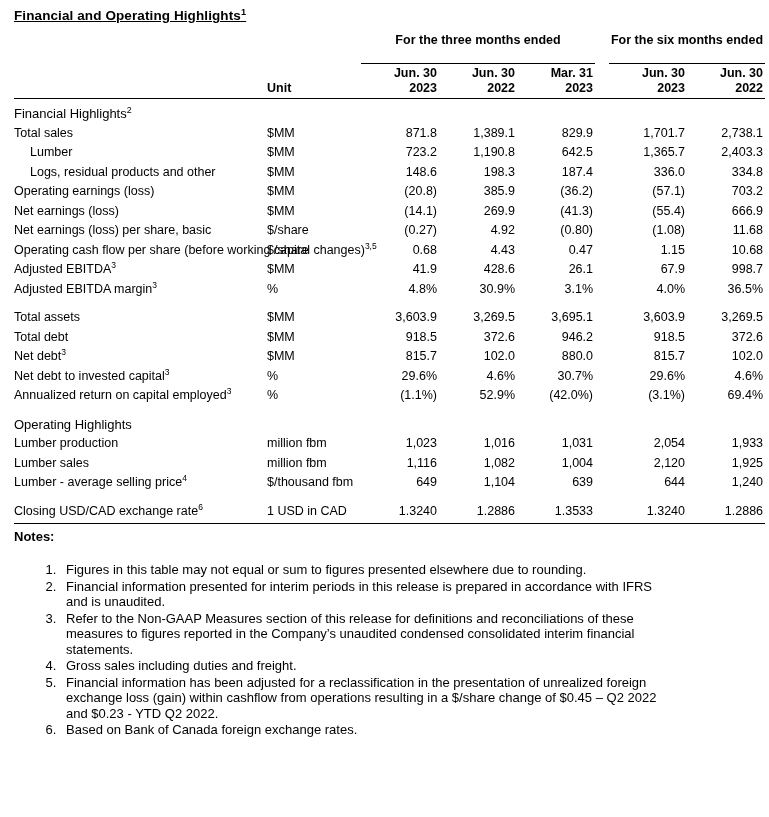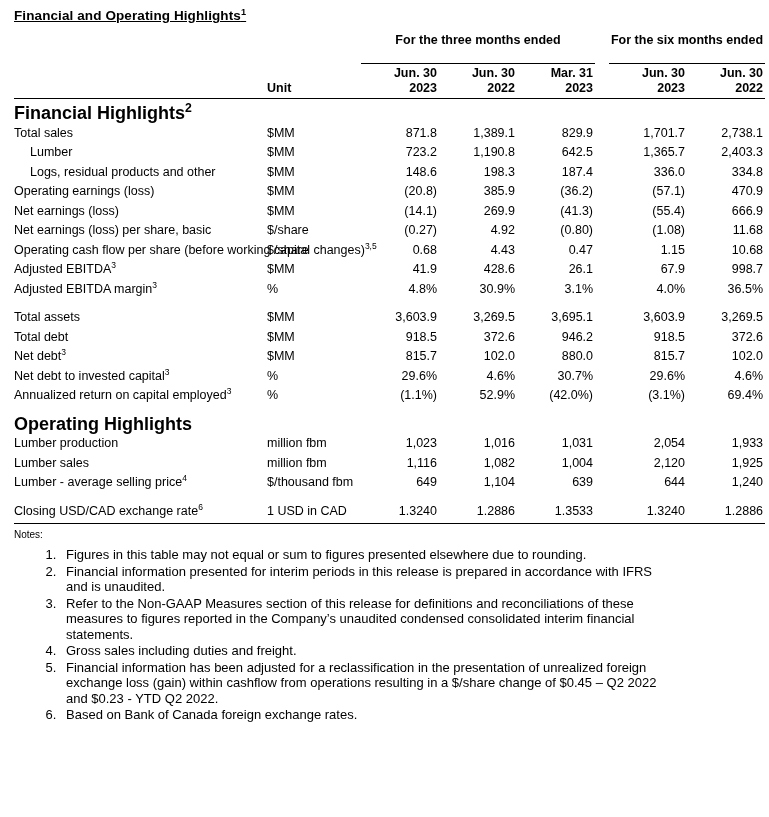--- a/index.html
+++ b/index.html
@@ -80,34 +80,35 @@
   td.cell {
     line-height: 19.5px;
     font-size: 12.5px;
     white-space: nowrap;
   }
   td.num {
     text-align: right;
     padding-right: 2px !important;
   }
   .section-head {
-    font-weight: bold;
-    font-size: 18px;
+    font-weight: normal;
+    font-size: 13px;
     line-height: 19.5px;
   }
   .indent { padding-left: 16px !important; }
   .spacer td { height: 9px; line-height: 9px; font-size: 1px; }
   .small-spacer td { height: 5px; line-height: 5px; font-size: 1px; }
   .two-line { line-height: 15px; }
   .unit-2 { line-height: 15px; }
 
   .notes-title {
-    font-size: 10px;
+    font-size: 13px;
     margin-top: 5px;
-    margin-bottom: 7px;
+    margin-bottom: 18px;
+    font-weight: bold;
   }
   ol.notes {
     margin: 0;
     padding-left: 46px;
     font-size: 13px;
   }
   ol.notes li {
     margin-bottom: 1px;
     line-height: 15.5px;
     padding-left: 6px;
@@ -212,21 +213,21 @@
       </tr>
 
       <tr>
         <td class="cell">Operating earnings (loss)</td>
         <td class="cell">$MM</td>
         <td class="cell num">(20.8)</td>
         <td class="cell num">385.9</td>
         <td class="cell num">(36.2)</td>
         <td></td>
         <td class="cell num">(57.1)</td>
-        <td class="cell num">470.9</td>
+        <td class="cell num">703.2</td>
       </tr>
 
       <tr>
         <td class="cell">Net earnings (loss)</td>
         <td class="cell">$MM</td>
         <td class="cell num">(14.1)</td>
         <td class="cell num">269.9</td>
         <td class="cell num">(41.3)</td>
         <td></td>
         <td class="cell num">(55.4)</td>

